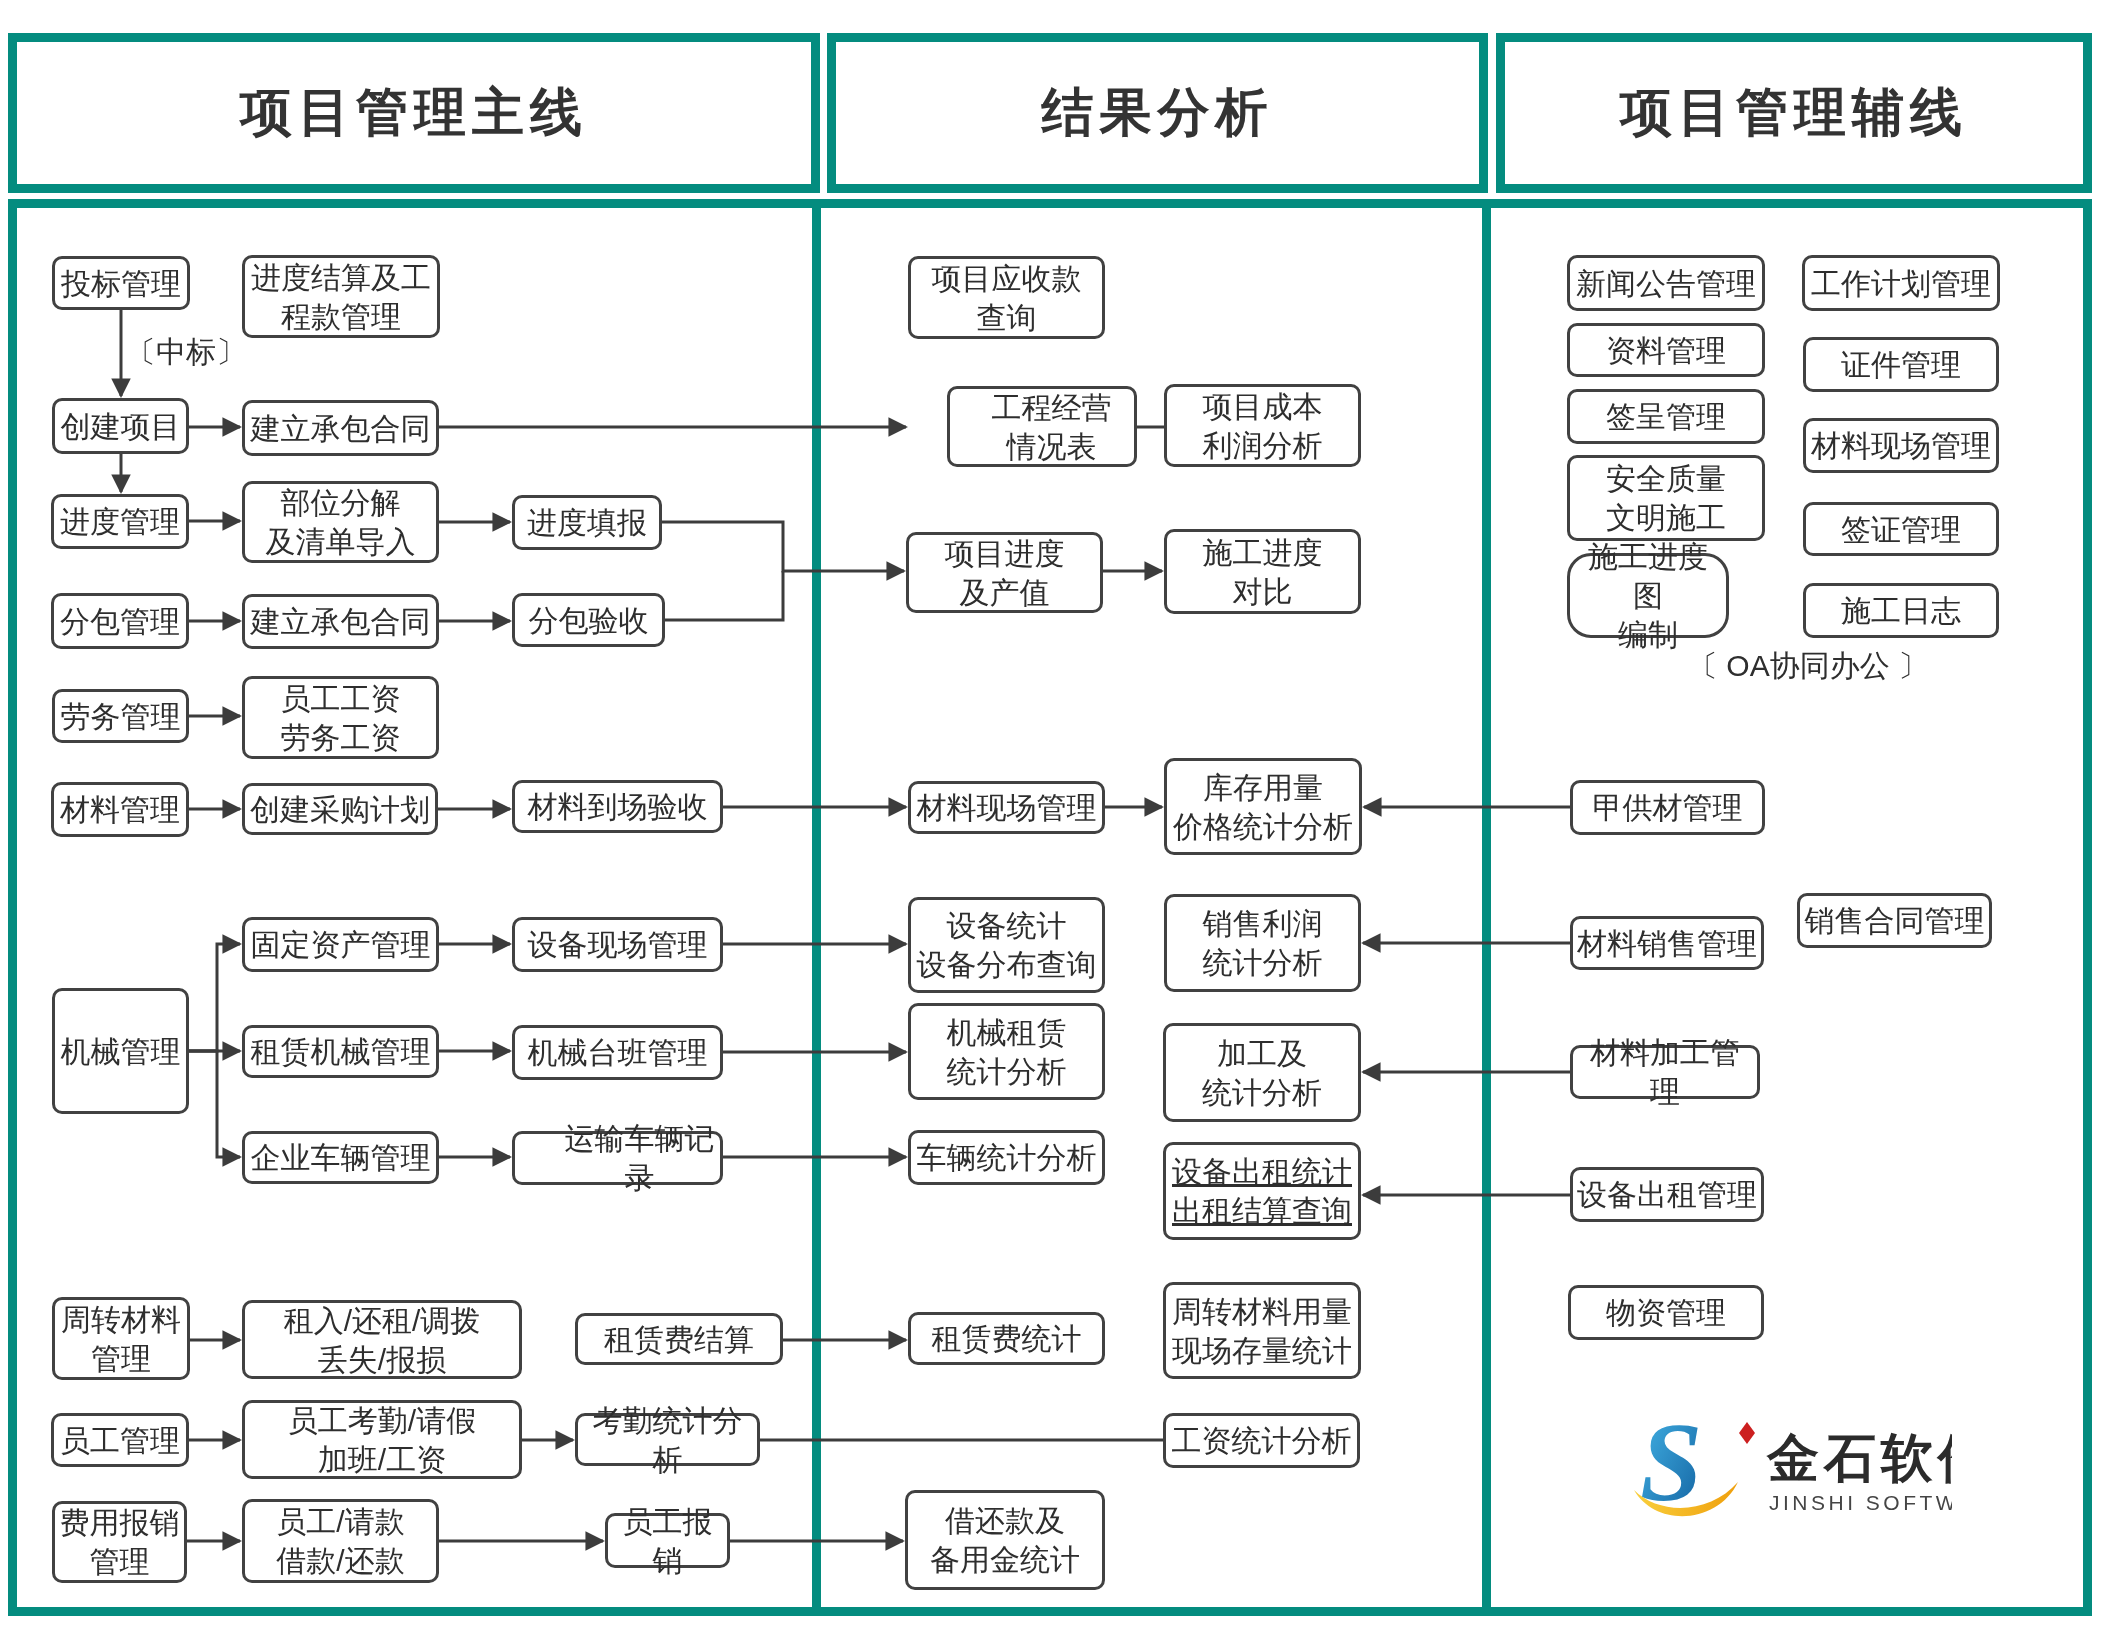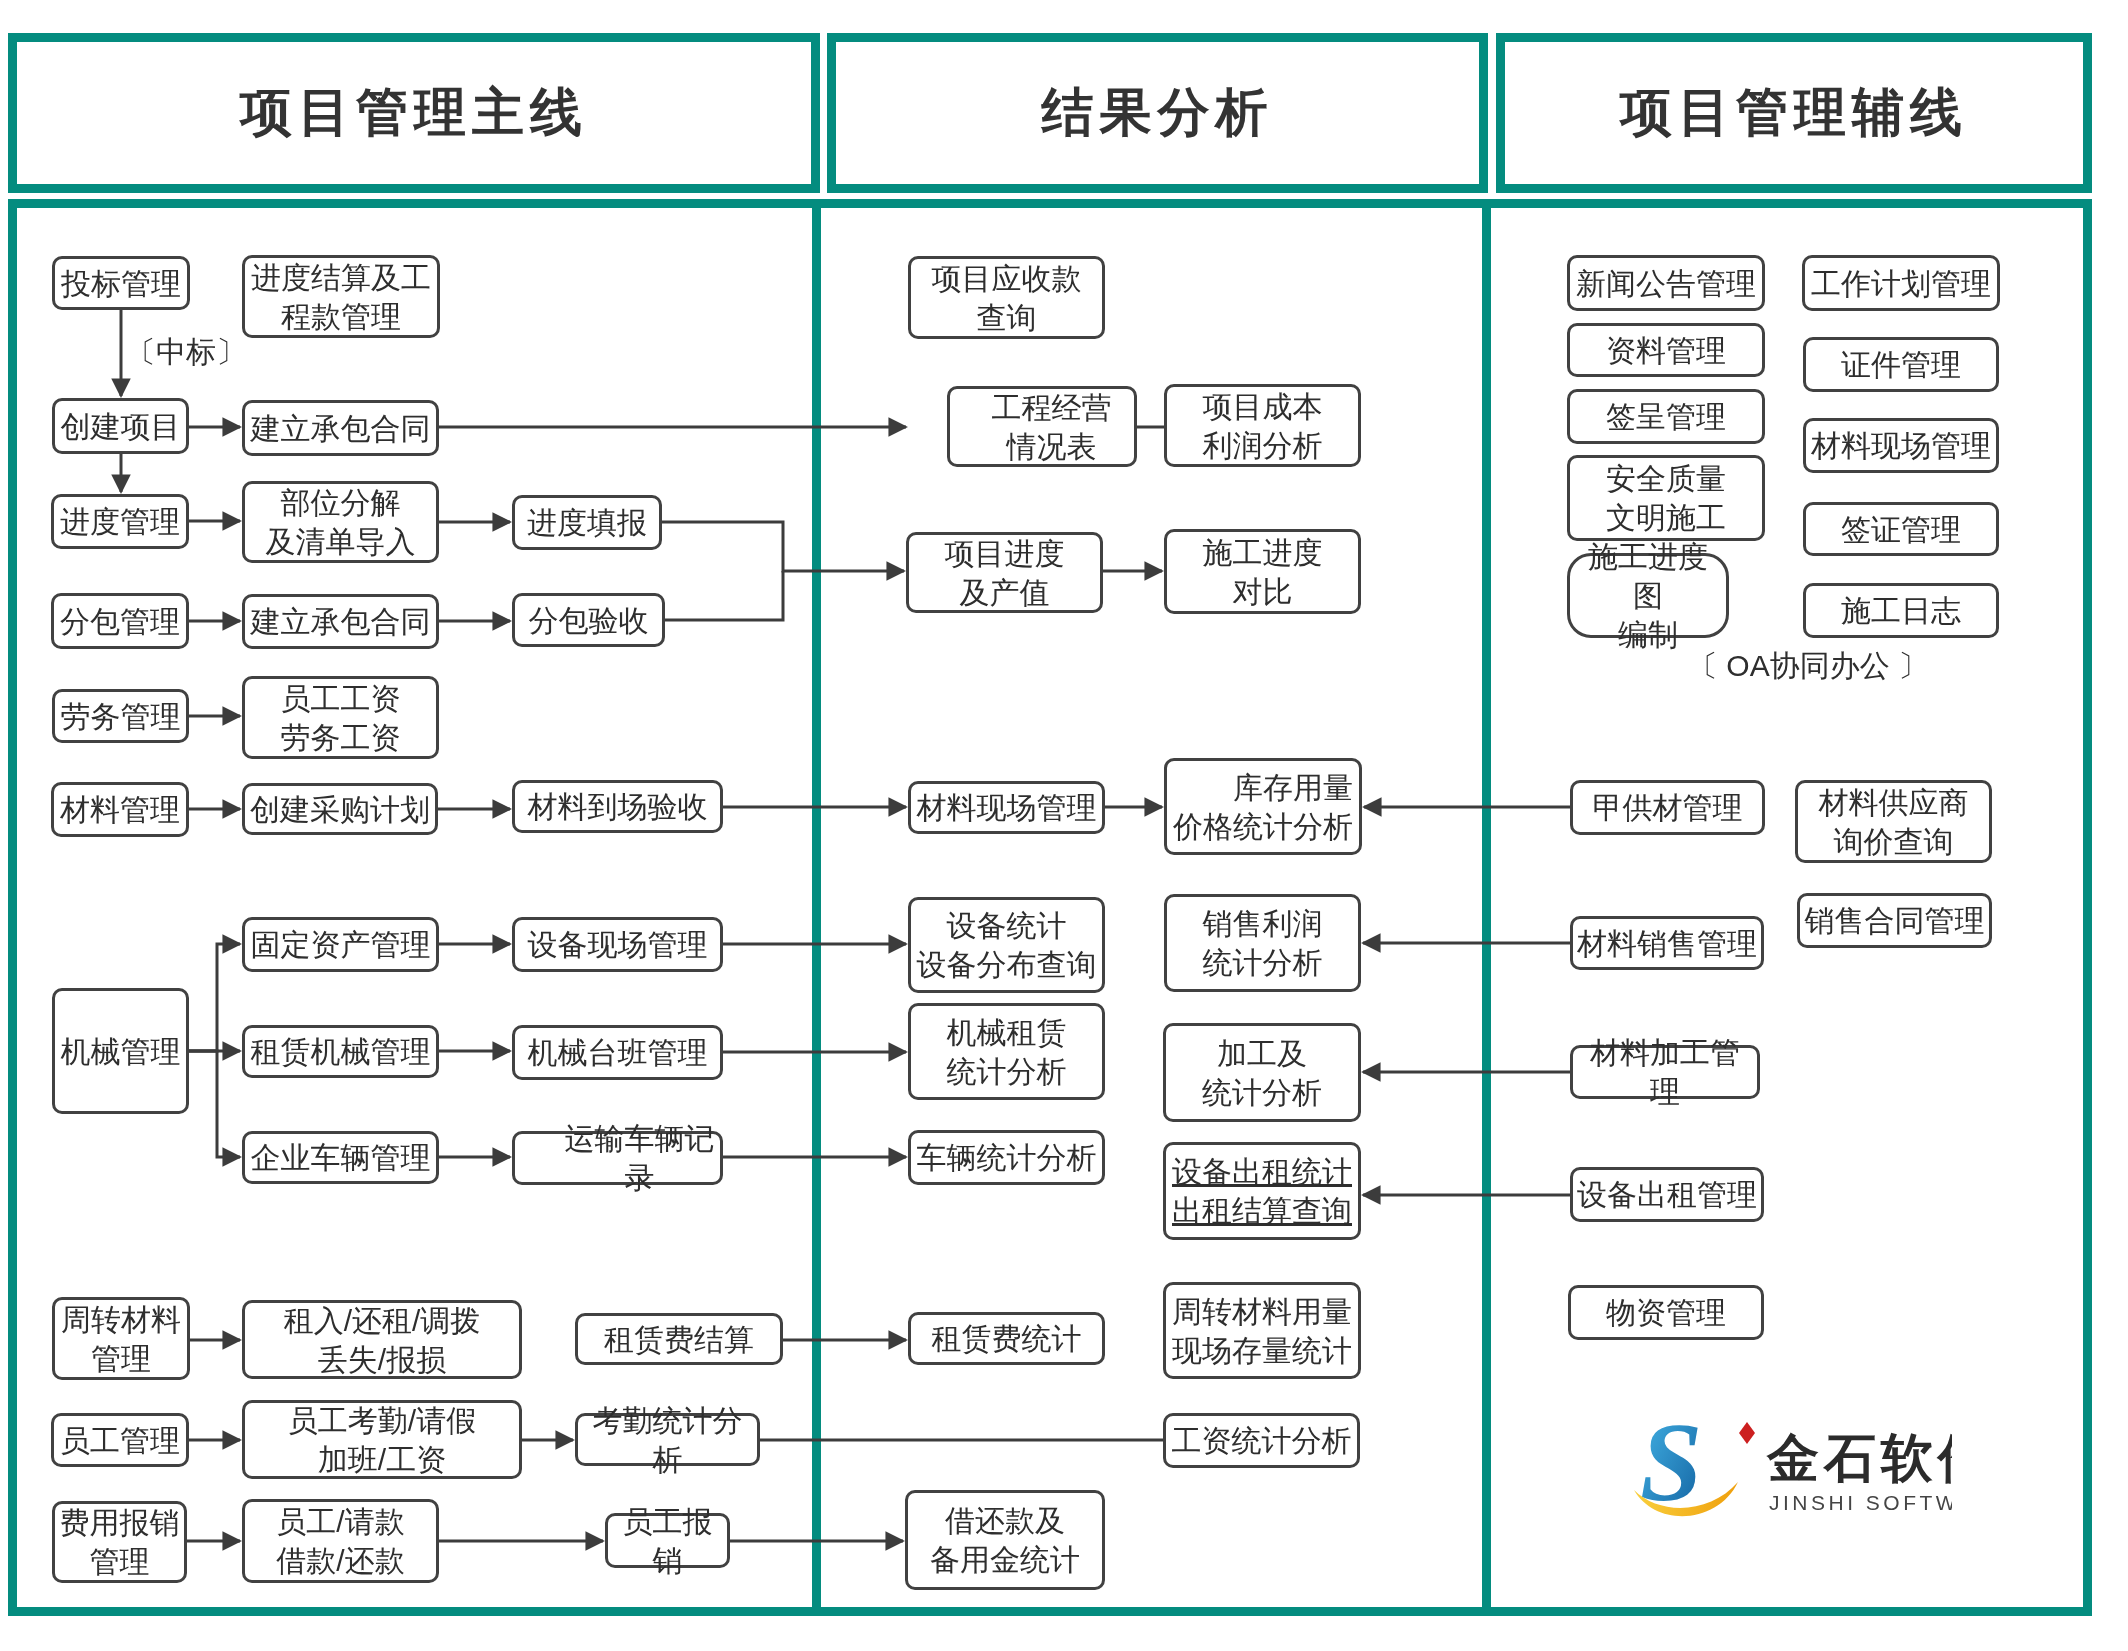--- a/index.html
+++ b/index.html
@@ -159,21 +159,21 @@
 查询</div>
     <div class="node" style="left: 947px; top: 386px; width: 190px; height: 81px; padding-left: 23px;">工程经营
 情况表</div>
     <div class="node" style="left: 1164px; top: 384px; width: 197px; height: 83px;">项目成本
 利润分析</div>
     <div class="node" style="left: 906px; top: 532px; width: 197px; height: 81px;">项目进度
 及产值</div>
     <div class="node" style="left: 1164px; top: 529px; width: 197px; height: 85px;">施工进度
 对比</div>
     <div class="node" style="left: 908px; top: 781px; width: 197px; height: 53px;">材料现场管理</div>
-    <div class="node" style="left: 1164px; top: 758px; width: 198px; height: 97px; text-align: right;">库存用量
+    <div class="node" style="left: 1164px; top: 758px; width: 198px; height: 97px;">库存用量
 价格统计分析</div>
     <div class="node" style="left: 908px; top: 897px; width: 197px; height: 96px;">设备统计
 设备分布查询</div>
     <div class="node" style="left: 1164px; top: 894px; width: 197px; height: 98px;">销售利润
 统计分析</div>
     <div class="node" style="left: 908px; top: 1003px; width: 197px; height: 97px;">机械租赁
 统计分析</div>
     <div class="node" style="left: 1163px; top: 1023px; width: 198px; height: 99px;">加工及
 统计分析</div>
     <div class="node" style="left: 908px; top: 1130px; width: 197px; height: 55px;">车辆统计分析</div>
@@ -191,20 +191,18 @@
     <div class="node" style="left: 1803px; top: 337px; width: 196px; height: 55px;">证件管理</div>
     <div class="node" style="left: 1567px; top: 389px; width: 198px; height: 55px;">签呈管理</div>
     <div class="node" style="left: 1803px; top: 418px; width: 196px; height: 55px;">材料现场管理</div>
     <div class="node" style="left: 1567px; top: 455px; width: 198px; height: 86px;">安全质量
 文明施工</div>
     <div class="node" style="left: 1803px; top: 502px; width: 196px; height: 54px;">签证管理</div>
     <div class="node" style="left: 1567px; top: 553px; width: 162px; height: 85px; border-radius: 24px;">施工进度图
 编制</div>
     <div class="node" style="left: 1803px; top: 583px; width: 196px; height: 55px;">施工日志</div>
     <div class="node" style="left: 1570px; top: 780px; width: 195px; height: 55px;">甲供材管理</div>
-    <div class="node" style="left: 1795px; top: 780px; width: 197px; height: 83px;">材料供应商
-询价查询</div>
     <div class="node" style="left: 1570px; top: 916px; width: 194px; height: 54px;">材料销售管理</div>
     <div class="node" style="left: 1797px; top: 893px; width: 195px; height: 55px;">销售合同管理</div>
     <div class="node" style="left: 1570px; top: 1045px; width: 190px; height: 54px;">材料加工管理</div>
     <div class="node" style="left: 1570px; top: 1167px; width: 194px; height: 55px;">设备出租管理</div>
     <div class="node" style="left: 1568px; top: 1285px; width: 196px; height: 55px;">物资管理</div>
   </div>
 
 </body></html>

